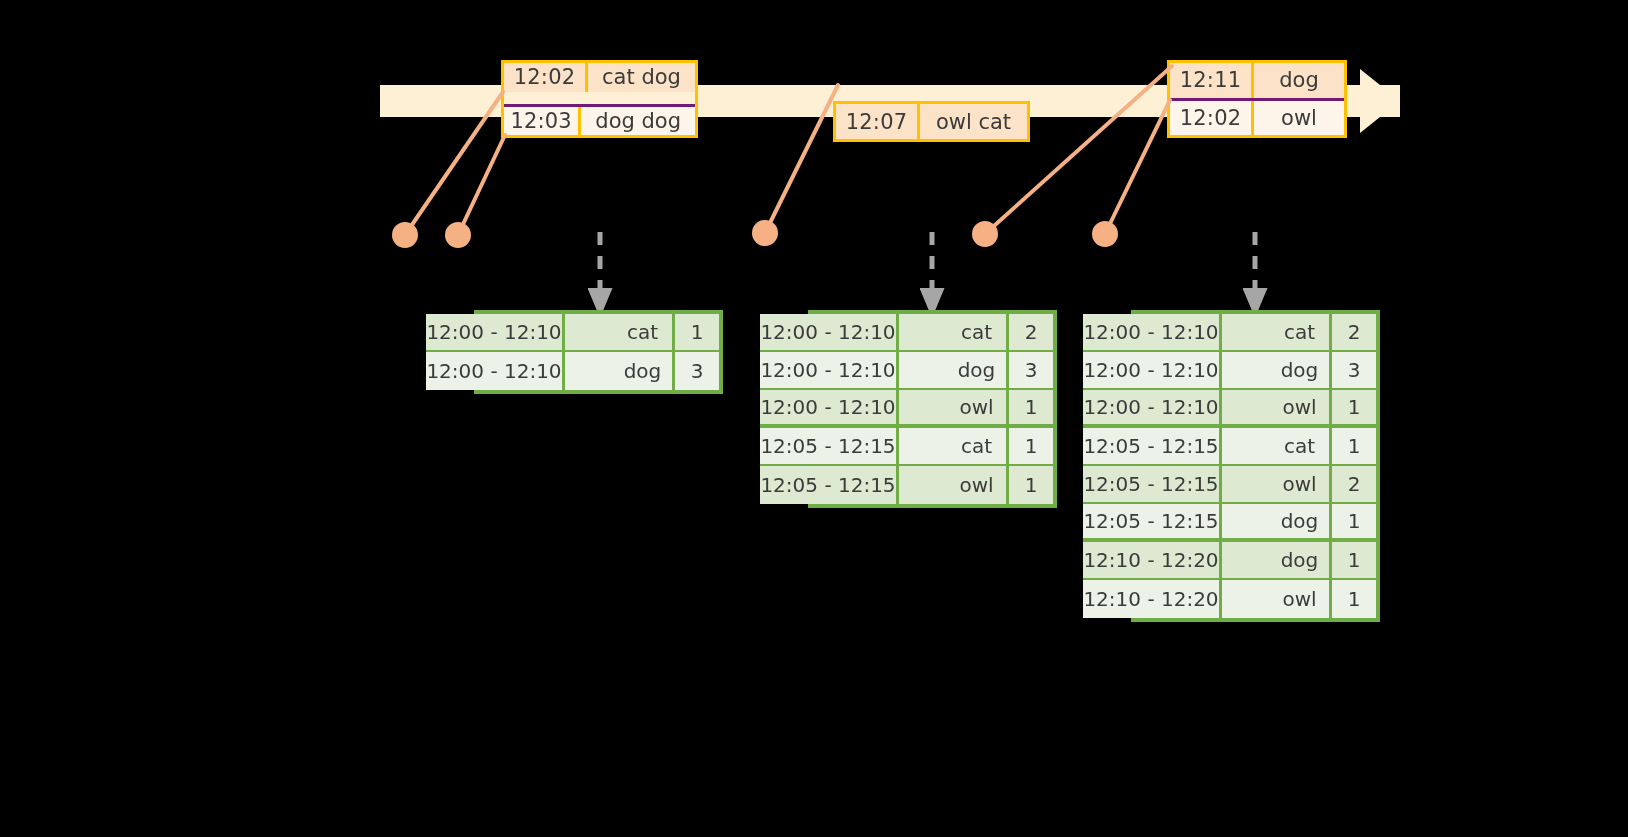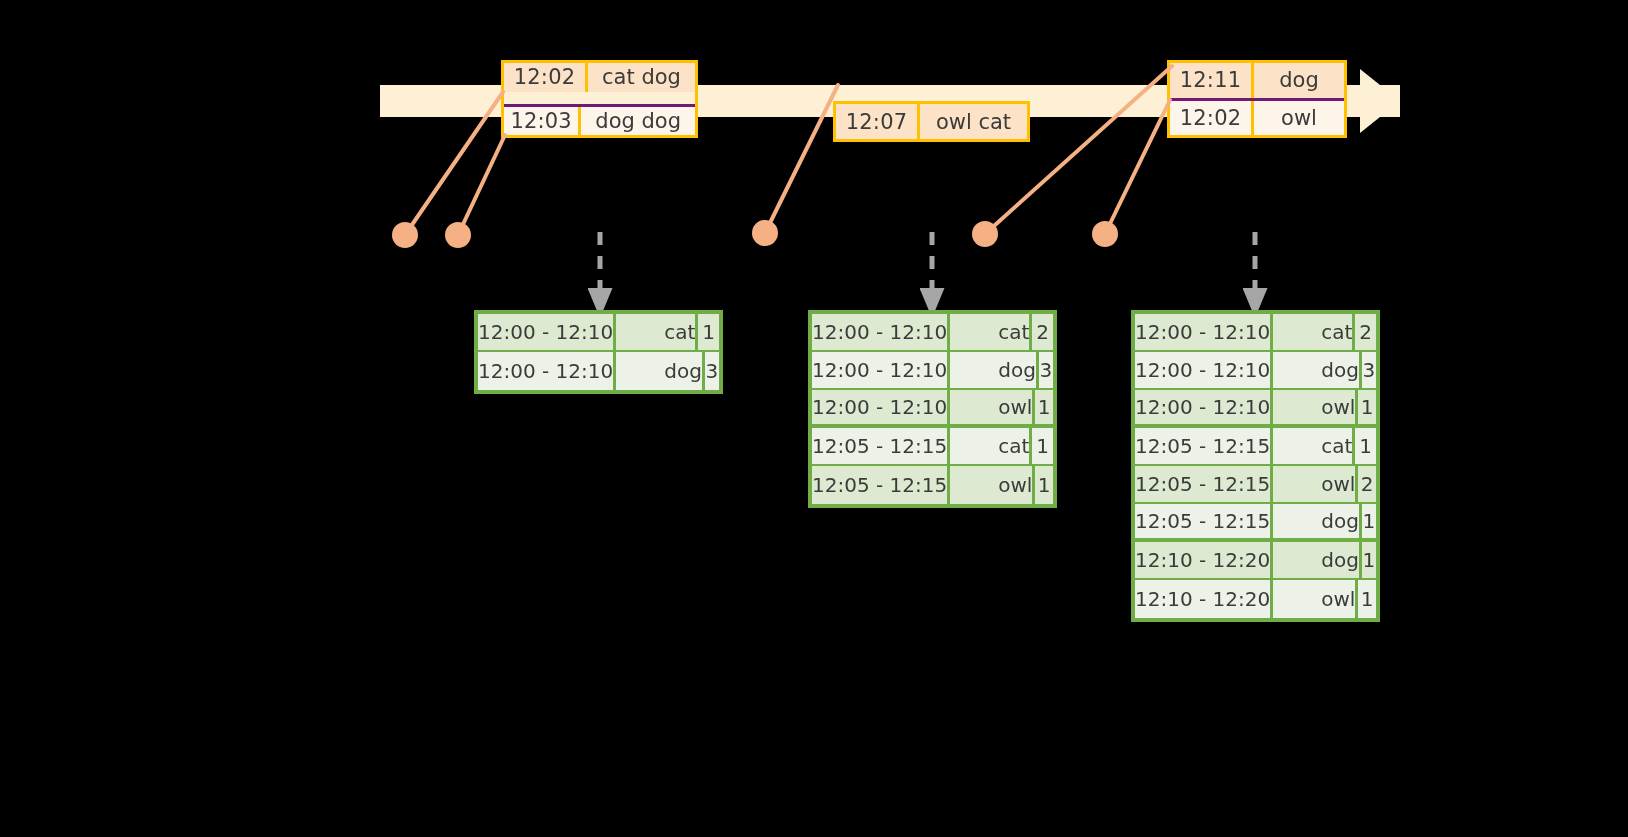--- a/index.html
+++ b/index.html
@@ -58,20 +58,21 @@
     background:#F5B183;
   }
 
   
   .res-table{
     position:absolute;
     border:4px solid #70AD47;
     box-sizing:border-box;
     display:flex;flex-direction:column;
     background:#70AD47;
+    align-items:flex-end;
   }
   .res-row{
     display:flex;
     height:38px;
     box-sizing:border-box;
     border-bottom:2px solid #70AD47;
   }
   .res-row:last-child{border-bottom:none;}
   .res-row.grp-end{border-bottom:4px solid #70AD47;}
   .res-row.tone-a{background:#DDE9D0;}

